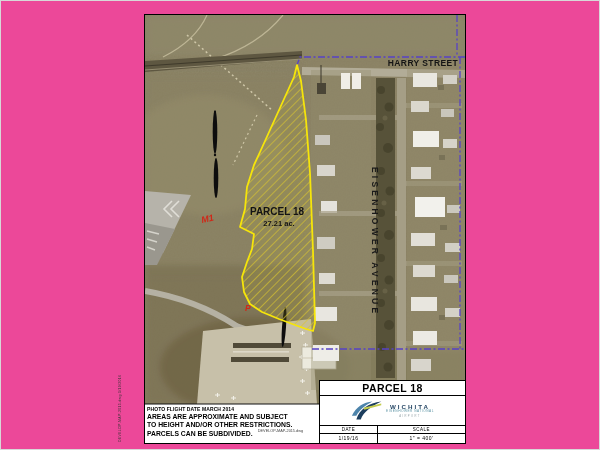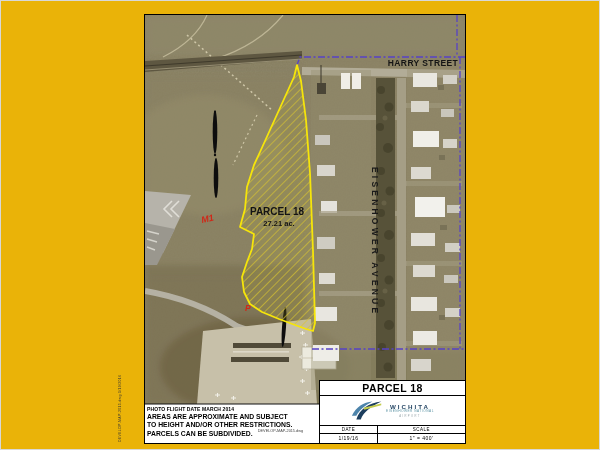--- a/index.html
+++ b/index.html
@@ -1,17 +1,17 @@
 <!DOCTYPE html>
 <html><head>
 <meta charset="utf-8">
 <style>
   html,body{margin:0;padding:0;background:#ffffff;}
   body{width:600px;height:450px;position:relative;font-family:"Liberation Sans",sans-serif;}
-  .canvas{position:absolute;inset:0;width:600px;height:450px;border:1px solid #d8d8d8;box-sizing:border-box;background:#eab308;}
+  .canvas{position:absolute;inset:0;width:600px;height:450px;border:1px solid #d8d8d8;box-sizing:border-box;background:#ec4899;}
   .map-frame{position:absolute;left:143px;top:13px;width:320px;height:428px;border:1.5px solid #000;box-sizing:content-box;background:#fff;}
   .map-frame svg.aerial{position:absolute;left:0;top:0;width:320px;height:428px;display:block;}
   .plot-stamp{position:absolute;left:117px;top:303px;height:138px;width:7px;writing-mode:vertical-rl;transform:rotate(180deg);font-size:3.5px;color:#333;letter-spacing:.3px;white-space:nowrap;overflow:hidden;}
   .disclaimer{position:absolute;left:2px;top:391px;width:168px;color:#000;}
   .disclaimer .small-line{font-size:5px;font-weight:bold;letter-spacing:.1px;line-height:6.5px;}
   .disclaimer .big-line{font-size:6.8px;font-weight:bold;line-height:8.8px;letter-spacing:0;}
   .file-label{position:absolute;left:70px;top:414px;width:88px;text-align:right;font-size:3.8px;color:#444;}
   .title-block{position:absolute;right:-1px;bottom:-1px;width:147px;height:64px;background:#fff;border:1.5px solid #000;box-sizing:border-box;display:flex;flex-direction:column;}
   .tb-header{border-bottom:1.2px solid #000;text-align:center;font-weight:bold;font-size:10.5px;padding:1px 0;letter-spacing:.4px;}
   .tb-logo{flex:1;display:flex;align-items:center;justify-content:center;gap:3px;min-height:0;}

